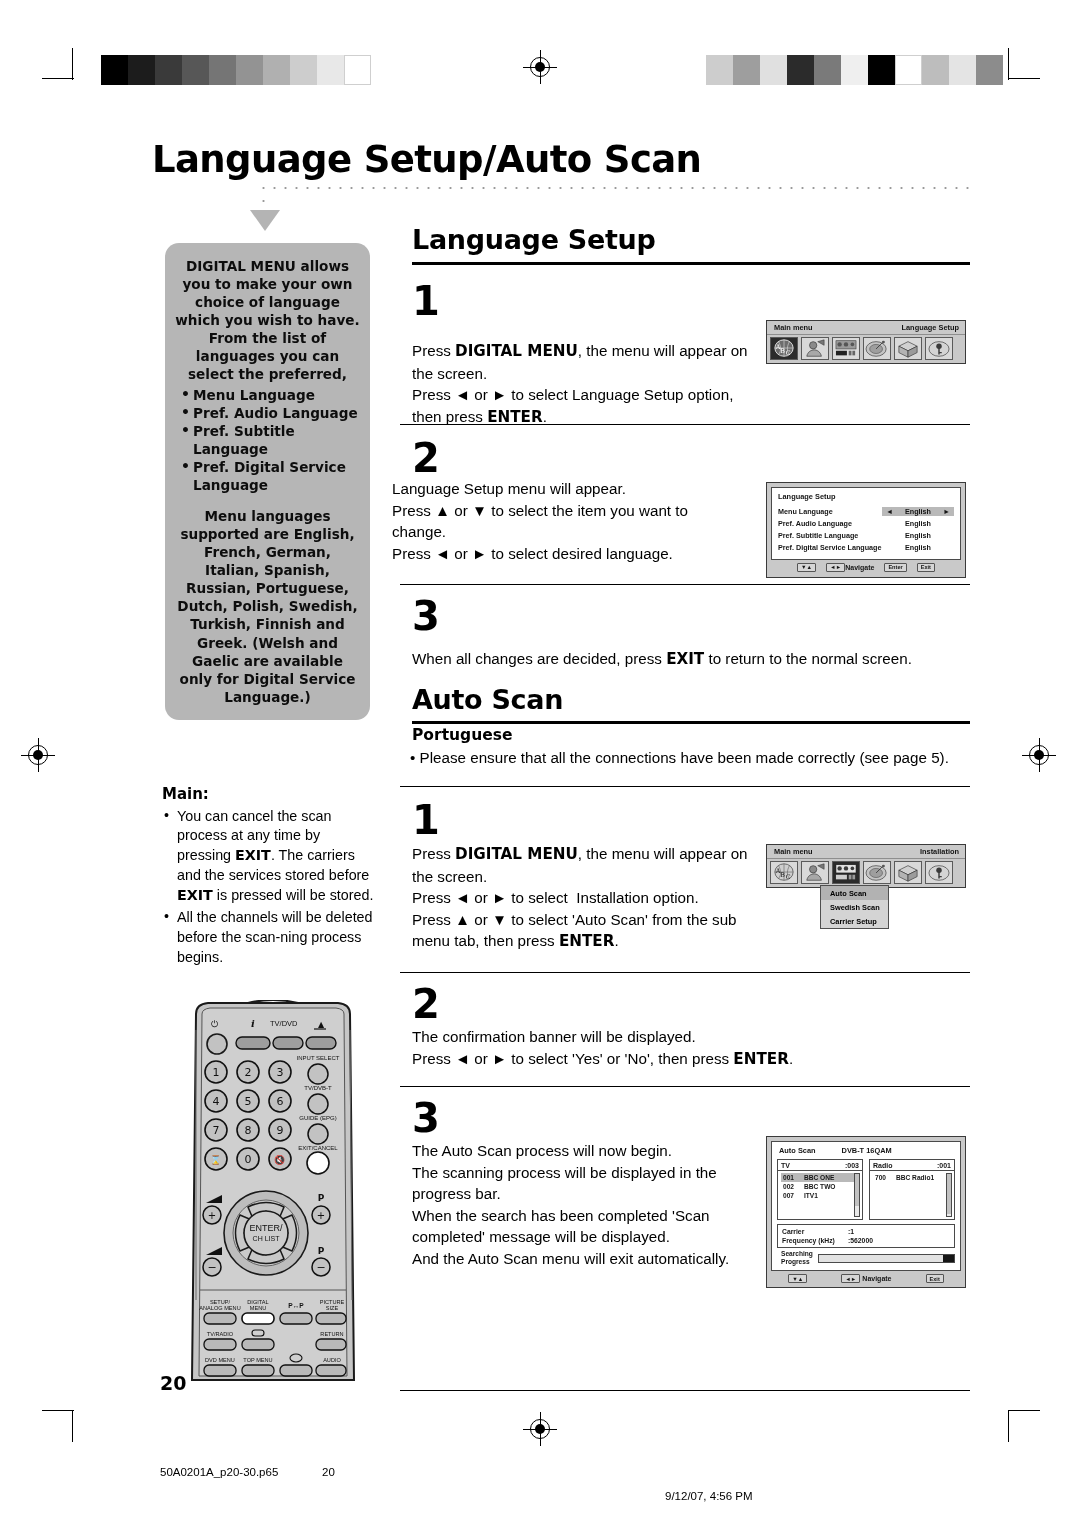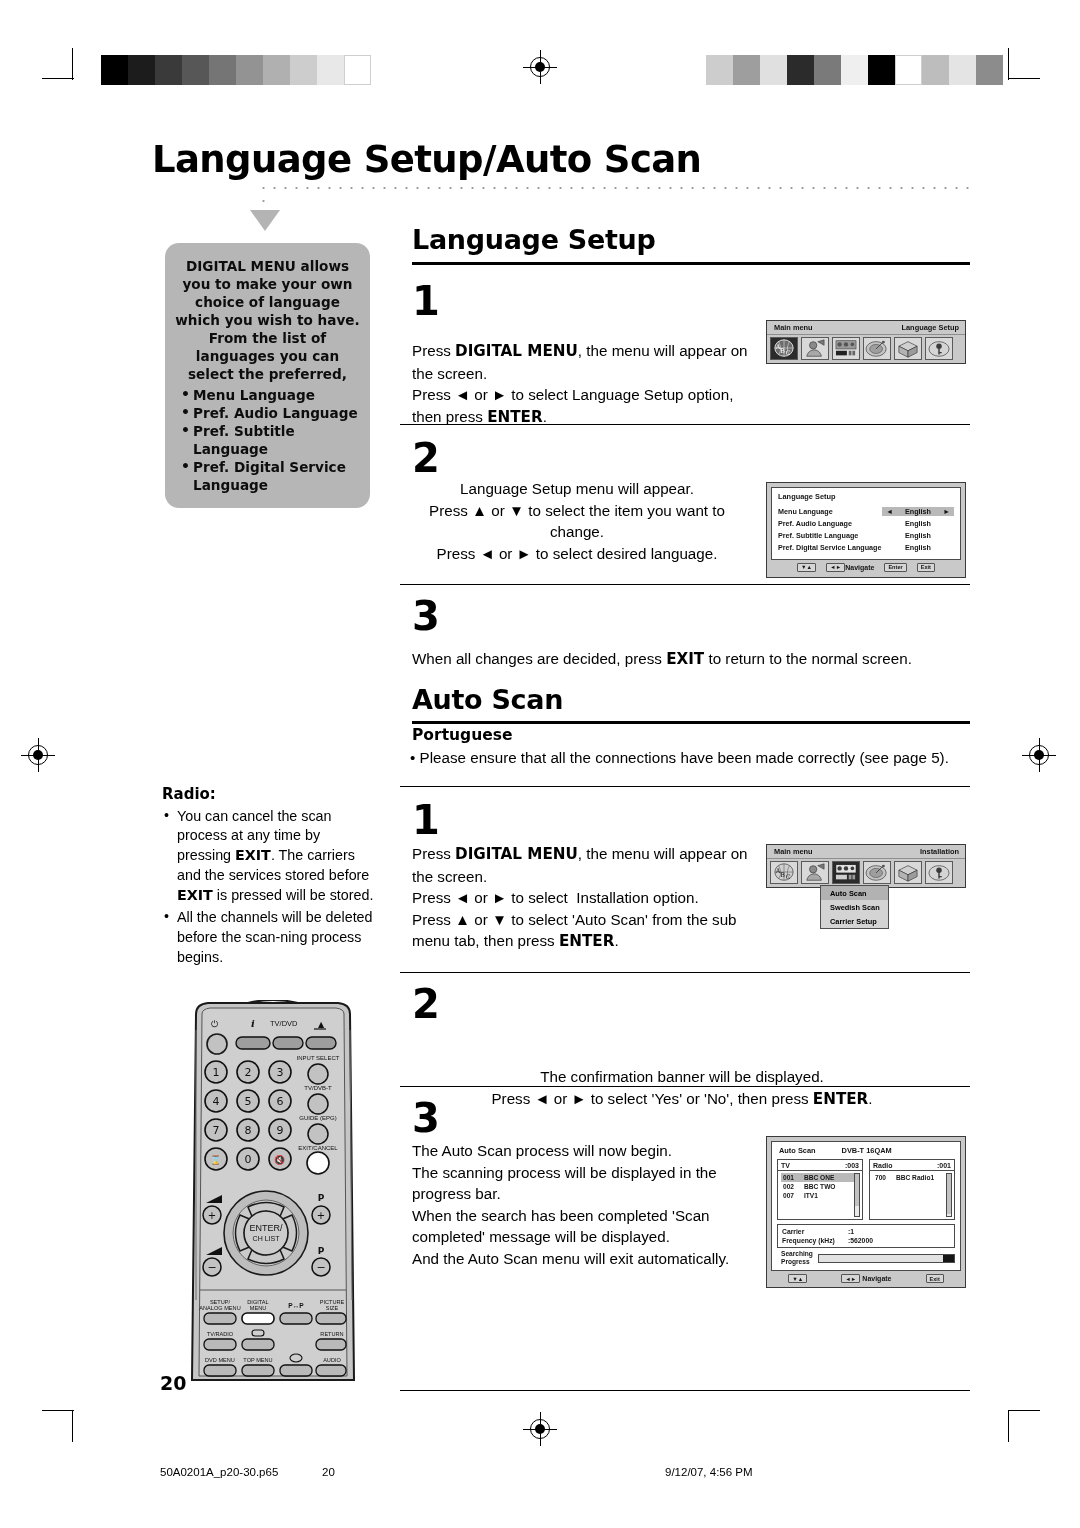--- a/index.html
+++ b/index.html
@@ -269,24 +269,25 @@
 <div class="arrow-down"></div>
 
 <div class="side-box">
   <p class="para">DIGITAL MENU allows you to make your own choice of language which you wish to have. From the list of languages you can select the preferred,</p>
   <ul>
     <li>Menu Language</li>
     <li>Pref. Audio Language</li>
     <li>Pref. Subtitle Language</li>
     <li>Pref. Digital Service Language</li>
   </ul>
+  <p class="para2">Menu languages supported are English, French, German, Italian, Spanish, Russian, Portuguese, Dutch, Polish, Swedish, Turkish, Finnish and Greek. (Welsh and Gaelic are available only for Digital Service Language.)</p>
 </div>
 
 <div class="note">
-  <div class="note-title">Radio:</div>
+  <div class="note-title">Main:</div>
   <ul>
     <li>You can cancel the scan process at any time by pressing <b>EXIT</b>. The carriers and the services stored before <b>EXIT</b> is pressed will be stored.</li>
     <li>All the channels will be deleted before the scan-ning process begins.</li>
   </ul>
 </div>
 
 <div class="h2" style="left:412px;top:224px;">Language Setup</div>
 <div class="rule thick" style="left:412px;top:262px;width:558px;"></div>
 
 <div class="stepnum" style="left:412px;top:281px;">1</div>
@@ -351,21 +352,21 @@
           <circle cx="14" cy="9" r="3" fill="#3b3b3b"></circle>
           <path d="M14 11v7" stroke="#3b3b3b" stroke-width="1.6"></path>
           <path d="M14 16h3" stroke="#3b3b3b" stroke-width="1.4"></path>
         </svg>
     </div>
   </div>
 </div>
 
 <div class="rule thin" style="left:400px;top:424px;width:570px;"></div>
 <div class="stepnum" style="left:412px;top:438px;">2</div>
-<div class="steptext" style="left:412px;top:478px;width:330px;text-align:center;">
+<div class="steptext" style="left:392px;top:478px;width:330px;">
   Language Setup menu will appear.<br>
   Press ▲ or ▼ to select the item you want to change.<br>
   Press ◄ or ► to select desired language.
 </div>
 
 <div class="osd osd2" style="left:766px;top:482px;width:200px;">
   <div class="osd2-inner">
     <div class="osd2-head">Language Setup</div>
     <div class="osd2-row active">
       <span class="lbl">Menu Language</span>
@@ -478,21 +479,21 @@
   </div>
 </div>
 <div class="submenu" style="left:820px;top:885px;">
   <div class="hl">Auto Scan</div>
   <div>Swedish Scan</div>
   <div>Carrier Setup</div>
 </div>
 
 <div class="rule thin" style="left:400px;top:972px;width:570px;"></div>
 <div class="stepnum" style="left:412px;top:984px;">2</div>
-<div class="steptext" style="left:412px;top:1066px;width:540px;text-align:center;">
+<div class="steptext" style="left:412px;top:1026px;width:540px;">
   The confirmation banner will be displayed.<br>
   Press ◄ or ► to select 'Yes' or 'No', then press <b>ENTER</b>.
 </div>
 
 <div class="rule thin" style="left:400px;top:1086px;width:570px;"></div>
 <div class="stepnum" style="left:412px;top:1098px;">3</div>
 <div class="steptext" style="left:412px;top:1140px;width:345px;">
   The Auto Scan process will now begin.<br>
   The scanning process will be displayed in the progress bar.<br>
   When the search has been completed 'Scan completed' message will be displayed.<br>
@@ -701,13 +702,13 @@
       <rect x="138" y="365" width="30" height="11" rx="5" fill="#b9b9b9" stroke="#111" stroke-width="1.3"></rect>
     </g>
   </svg>
 </div>
 
 <div class="pageno">20</div>
 <div class="bottom-rule"></div>
 
 <div class="footer" style="left:160px;">50A0201A_p20-30.p65</div>
 <div class="footer" style="left:322px;">20</div>
-<div class="footer" style="left:665px;">9/12/07, 4:56 PM</div>
+<div class="footer" style="left:665px;margin-top:24px;">9/12/07, 4:56 PM</div>
 
 </body></html>

